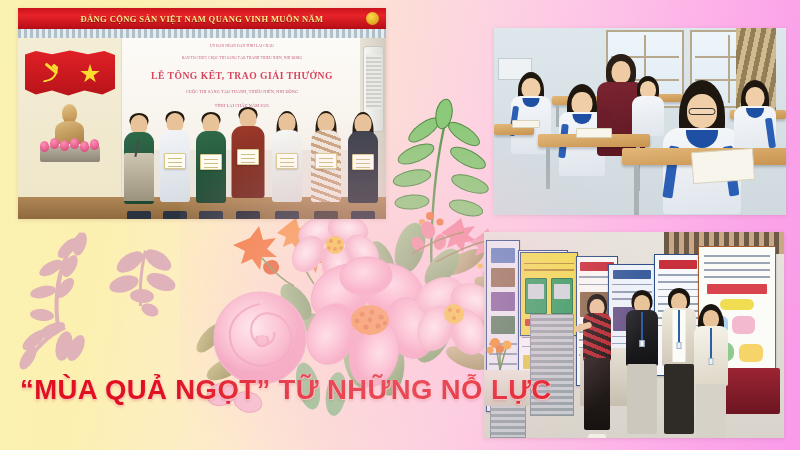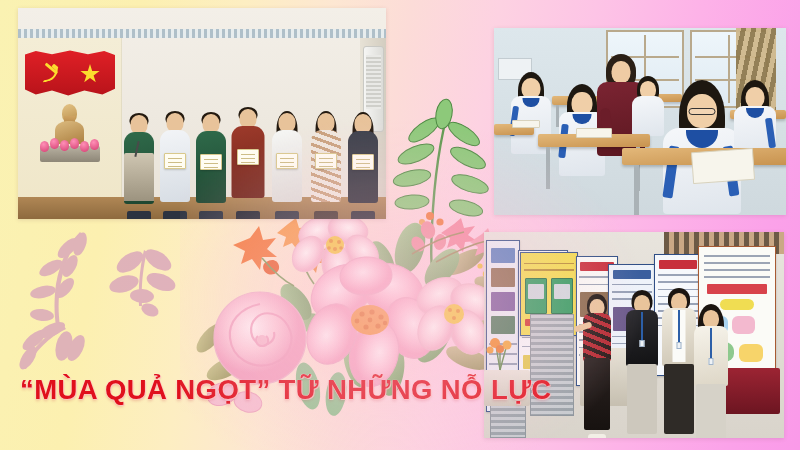--- a/index.html
+++ b/index.html
@@ -572,20 +572,24 @@
 
     <g fill="#8fc08e" opacity=".95">
       <ellipse cx="112" cy="168" rx="11" ry="24" transform="rotate(-14 112 168)"></ellipse>
       <ellipse cx="140" cy="176" rx="10" ry="22" transform="rotate(8 140 176)"></ellipse>
     </g>
   </svg>
 
   <div class="photo" id="photo-award">
     <div class="p1-wall"></div>
 
+    <div class="p1-banner">
+      <span>ĐẢNG CỘNG SẢN VIỆT NAM QUANG VINH MUÔN NĂM</span>
+      <i class="emb"></i>
+    </div>
     <div class="p1-frieze"></div>
 
     <div class="p1-left">
       <div class="p1-flagwrap">
         <div class="p1-flag"></div>
         <div class="p1-hammer">
           <i class="sk"></i>
             <i class="hm"></i>
             <i class="hm2"></i>
         </div>
@@ -600,20 +604,27 @@
       <div class="p1-flowers">
         <i style="left:2px;top:3px"></i>
           <i style="left:12px;top:0px"></i>
         <i style="left:22px;top:2px"></i>
           <i style="left:32px;top:0px"></i>
         <i style="left:42px;top:3px"></i>
           <i style="left:52px;top:1px"></i>
       </div>
     </div>
 
+    <div class="p1-backdrop">
+      <div class="bd-sm">ỦY BAN NHÂN DÂN TỈNH LAI CHÂU</div>
+      <div class="bd-sm">BAN TỔ CHỨC CUỘC THI SÁNG TẠO THANH THIẾU NIÊN, NHI ĐỒNG</div>
+      <div class="bd-title">LỄ TỔNG KẾT, TRAO GIẢI THƯỞNG</div>
+      <div class="bd-sub">CUỘC THI SÁNG TẠO THANH, THIẾU NIÊN, NHI ĐỒNG</div>
+      <div class="bd-sub">TỈNH LAI CHÂU NĂM 2025</div>
+    </div>
 
     <div class="p1-right"></div>
     <div class="p1-ac"></div>
     <div class="p1-floor"></div>
 
     <div class="p1-people">
       <div class="pp" style="left:0px;height:104px;width:34px;">
         <i class="hair"></i>
           <i class="hd"></i>
         <i class="bd" style="background:linear-gradient(170deg,#2f6a4a,#1d4630)"></i>

